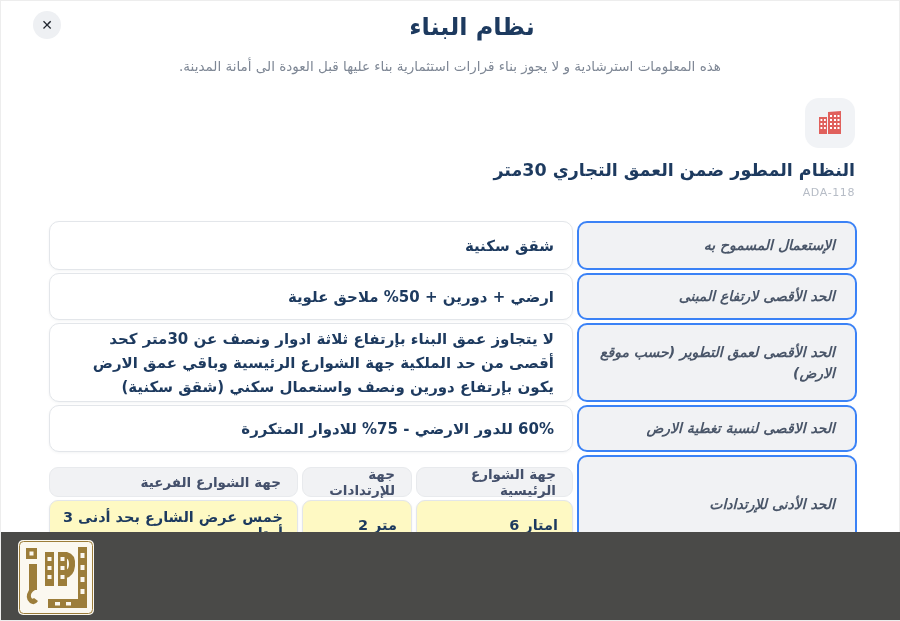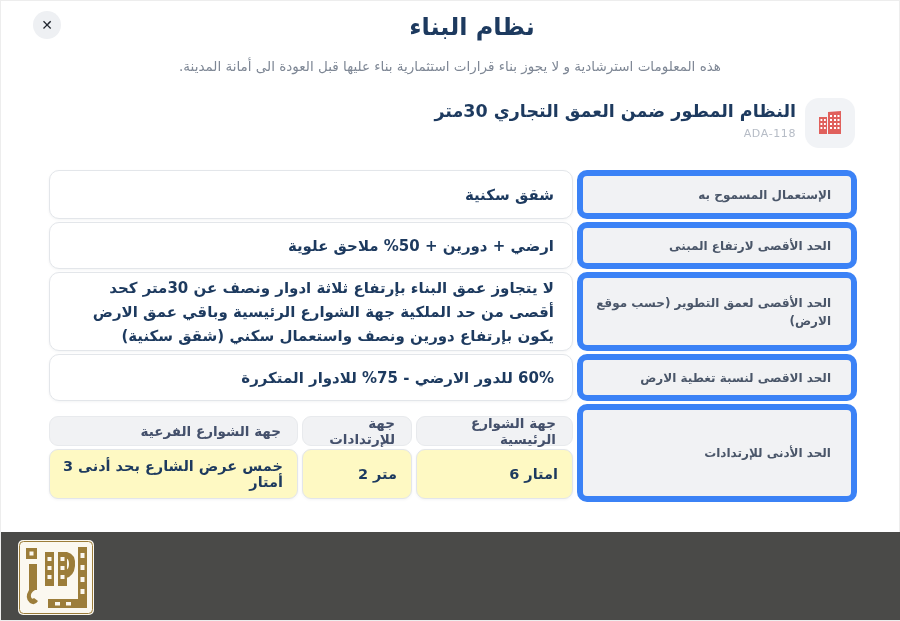--- a/index.html
+++ b/index.html
@@ -26,41 +26,42 @@
     display: flex; align-items: center; justify-content: center;
     font-size: 14px; font-weight: bold; color: #20262e; line-height: 1;
     font-family: "DejaVu Sans", sans-serif;
   }
   .modal-subtitle {
     text-align: center; margin-top: 17px;
     font-size: 13.5px; color: #7e8795;
   }
 
   
-  .section { display: flex; justify-content: flex-start;
+  .section { display: flex; flex-direction: column; justify-content: flex-start;
     align-items: flex-start; margin: 24px 44px 0 0; gap: 9px; }
   .section-icon {
     width: 50px; height: 50px; border-radius: 14px;
     background: #f1f3f6; display: flex; align-items: center; justify-content: center;
     flex: 0 0 auto;
   }
   .section-text { text-align: right; padding-top: 3px; }
   .section-title { font-size: 17.5px; font-weight: bold; color: #1d3a5f; }
   .section-code { font-size: 11px; color: #b6bcc6; letter-spacing: 0.6px; margin-top: 6px; direction: ltr; text-align: right; }
 
   
   .reg-table { margin: 22px 42px 0 48px; }
   .reg-row { display: flex; gap: 4px; margin-bottom: 3px; }
   .reg-label {
     flex: 0 0 280px;
-    background: #f1f2f4; border: 6px solid #3b82f6; border-radius: 10px;
+    background: #f1f2f4; border: 2px solid #3b82f6; border-radius: 10px;
     display: flex; align-items: center;
     padding: 8px 20px 8px 12px;
-    font-size: 12px; font-weight: 600; color: #4a5669;
+    font-size: 14px; font-weight: 600; color: #4a5669;
     line-height: 1.5;
+    font-style: italic;
   }
   .reg-value {
     flex: 1 1 auto;
     background: #ffffff; border: 1px solid #e3e6ea; border-radius: 10px;
     box-shadow: 0 1px 3px rgba(20,30,50,0.05);
     display: flex; align-items: center; justify-content: flex-start;
     padding: 8px 18px 8px 14px;
     font-size: 15px; font-weight: bold; color: #1d3a5f;
     line-height: 1.6; text-align: right;
   }

